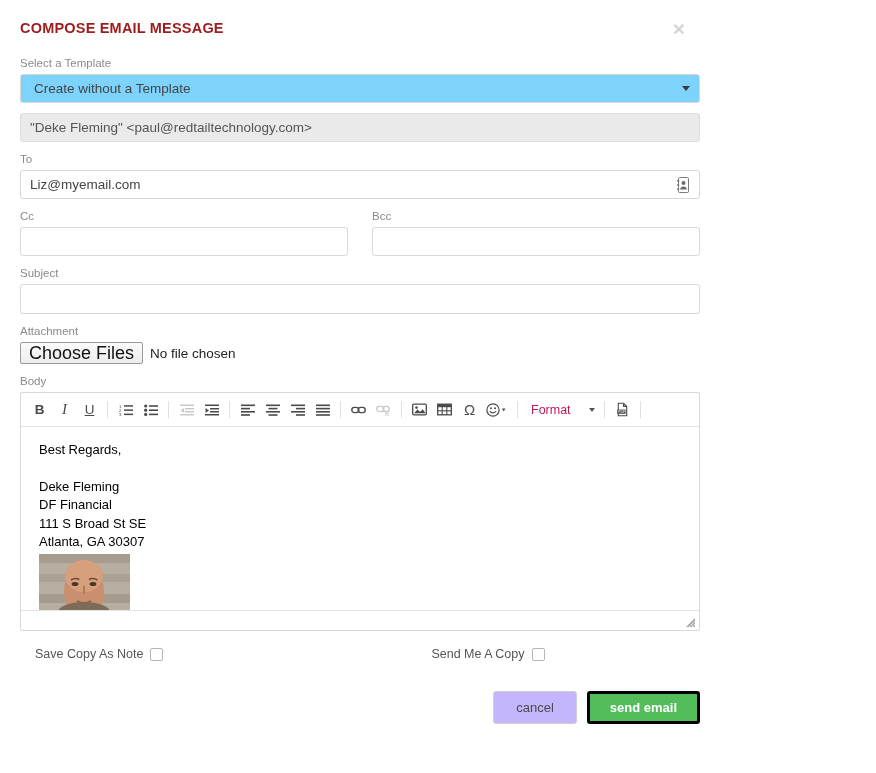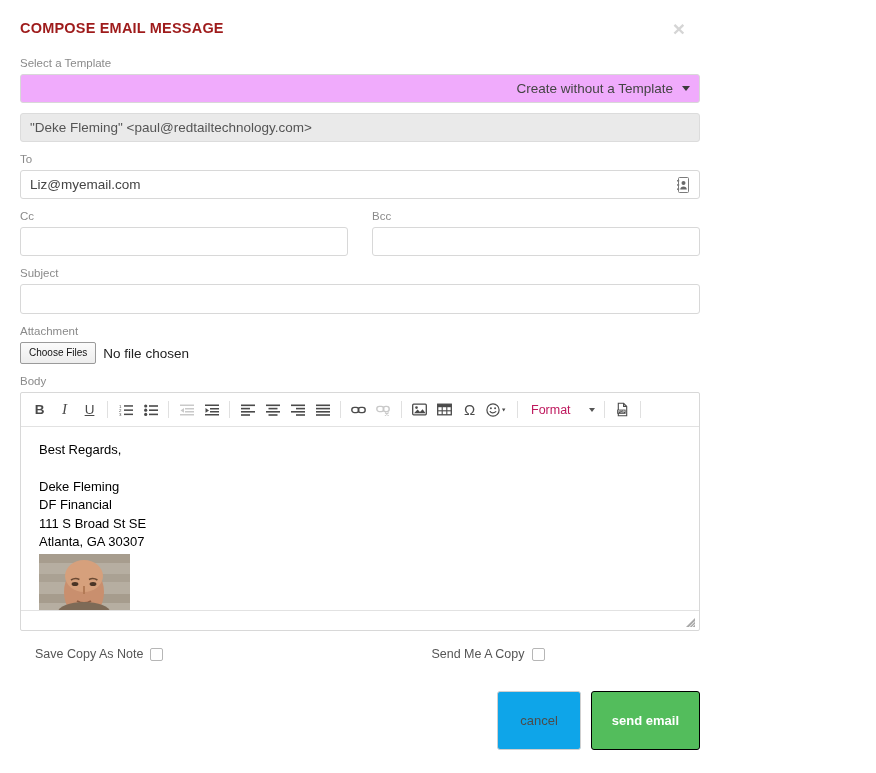--- a/index.html
+++ b/index.html
@@ -76,27 +76,26 @@
   }
   .input-box.tall { height: 30px; }
 
   
   .select-wrap { position: relative; }
   .select-box {
     width: 100%;
     height: 29px;
     border: 1px solid #d8d8d8;
     border-radius: 3px;
-    background: #f0abfc;
+    background: #7dd3fc;
     font-size: 13.5px;
     color: #444;
     padding: 0 26px 0 13px;
     line-height: 27px;
     cursor: pointer;
-    text-align: right;
   }
   .select-caret {
     position: absolute;
     right: 10px; top: 12px;
     width: 0; height: 0;
     border-left: 4px solid transparent;
     border-right: 4px solid transparent;
     border-top: 5px solid #3a3a3a;
     pointer-events: none;
   }
@@ -114,21 +113,21 @@
   
   .row2 { display: flex; gap: 24px; margin-bottom: 10px; }
   .row2 > div { flex: 1; }
 
   
   .attach-row { display: flex; align-items: center; gap: 7px; }
   .choose-files {
     border: 1px solid #9a9a9a;
     background: linear-gradient(#fbfbfb, #ededed);
     border-radius: 2px;
-    font-size: 10px;
+    font-size: 18px;
     color: #111;
     padding: 2px 8px;
     line-height: 16px;
     cursor: pointer;
     font-family: "Liberation Sans", sans-serif;
   }
   .no-file {
     font-size: 13.5px;
     color: #222;
   }
@@ -242,28 +241,28 @@
     margin-top: 30px;
   }
   .btn {
     font-size: 13px;
     border-radius: 3px;
     cursor: pointer;
     font-family: "Liberation Sans", sans-serif;
     line-height: 1;
   }
   .btn-cancel {
-    background: #0ea5e9;
+    background: #c4b5fd;
     border: 1px solid #cfcfcf;
     color: #4c4c4c;
-    padding: 22px 22px;
+    padding: 9px 22px;
   }
   .btn-send {
     background: #53bd5c;
-    border: 1px solid #000000;
+    border: 3px solid #000000;
     color: #fff;
     padding: 0 20px;
     font-weight: bold;
   }
   svg { display: block; }
 </style>
 </head>
 <body>
 
 <div class="dialog">

